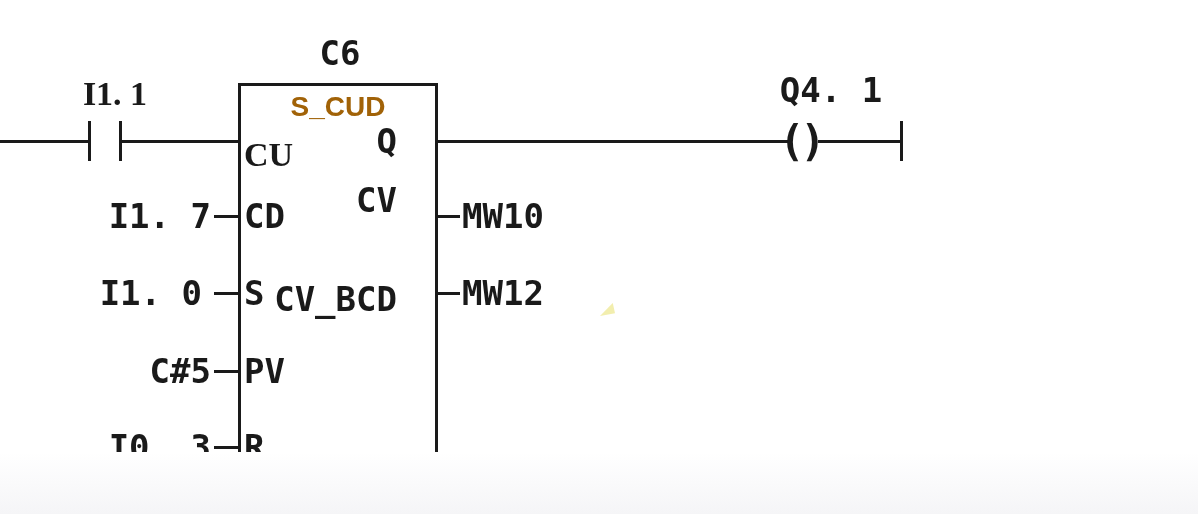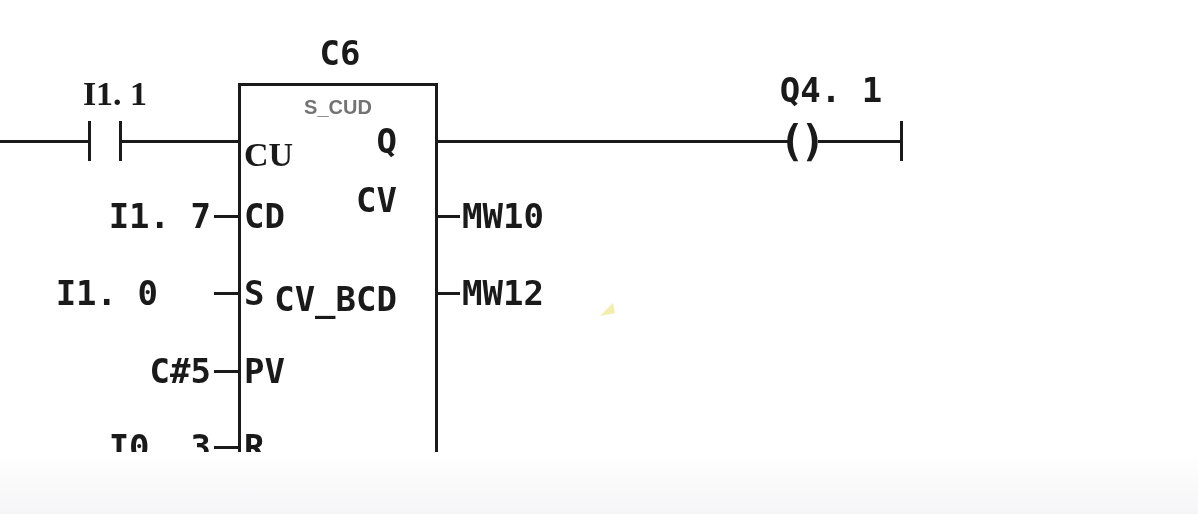--- a/index.html
+++ b/index.html
@@ -20,21 +20,21 @@
   .cc{transform:translate(-50%,-50%);}   
   .vc{transform:translateY(-50%);}       
   .ra{text-align:right;}
   .blk{
     position:absolute;left:238px;top:83px;width:200px;height:384px;
     border:3px solid #1a1a1a;box-sizing:border-box;background:#ffffff;
   }
   .blk-title{
     position:absolute;left:338px;top:107px;transform:translate(-50%,-50%);
     font-family:"Liberation Sans","DejaVu Sans",sans-serif;
-    font-weight:bold;font-size:20px;color:#737373;line-height:1;white-space:pre;
+    font-weight:bold;font-size:28px;color:#a16207;line-height:1;white-space:pre;
   }
   .paren{
     position:absolute;font-weight:bold;font-size:42px;line-height:1;
     color:#1a1a1a;transform:translate(-50%,-50%);
   }
   .artifact{
     position:absolute;left:600px;top:303px;width:15px;height:13px;
     background:#f0eca0;opacity:.85;filter:blur(.7px);
     clip-path:polygon(85% 0,0 100%,100% 78%);
   }
@@ -71,21 +71,21 @@
   <div class="lbl vc" style="left:244px;top:371px;">PV</div>
   <div class="lbl vc" style="left:244px;top:447px;">R</div>
 
   <div class="lbl vc ra" style="right:801px;top:141px;">Q</div>
   <div class="lbl vc ra" style="right:801px;top:200px;">CV</div>
   <div class="lbl vc ra" style="right:801px;top:299px;">CV_BCD</div>
 
   <div class="lbl vc ra" style="right:987px;top:216px;">I1. 7</div>
   <div class="w" style="left:214px;top:215px;width:25px;"></div>
 
-  <div class="lbl vc ra" style="right:1040px;top:293px;margin-left:36px;">I1. 0</div>
+  <div class="lbl vc ra" style="right:996px;top:293px;margin-left:36px;">I1. 0</div>
   <div class="w" style="left:214px;top:292px;width:25px;"></div>
 
   <div class="lbl vc ra" style="right:987px;top:371px;">C#5</div>
   <div class="w" style="left:214px;top:370px;width:25px;"></div>
 
   <div class="lbl vc ra" style="right:987px;top:447px;">I0. 3</div>
   <div class="w" style="left:214px;top:446px;width:25px;"></div>
 
   <div class="w" style="left:438px;top:215px;width:22px;"></div>
   <div class="lbl vc" style="left:462px;top:216px;">MW10</div>

